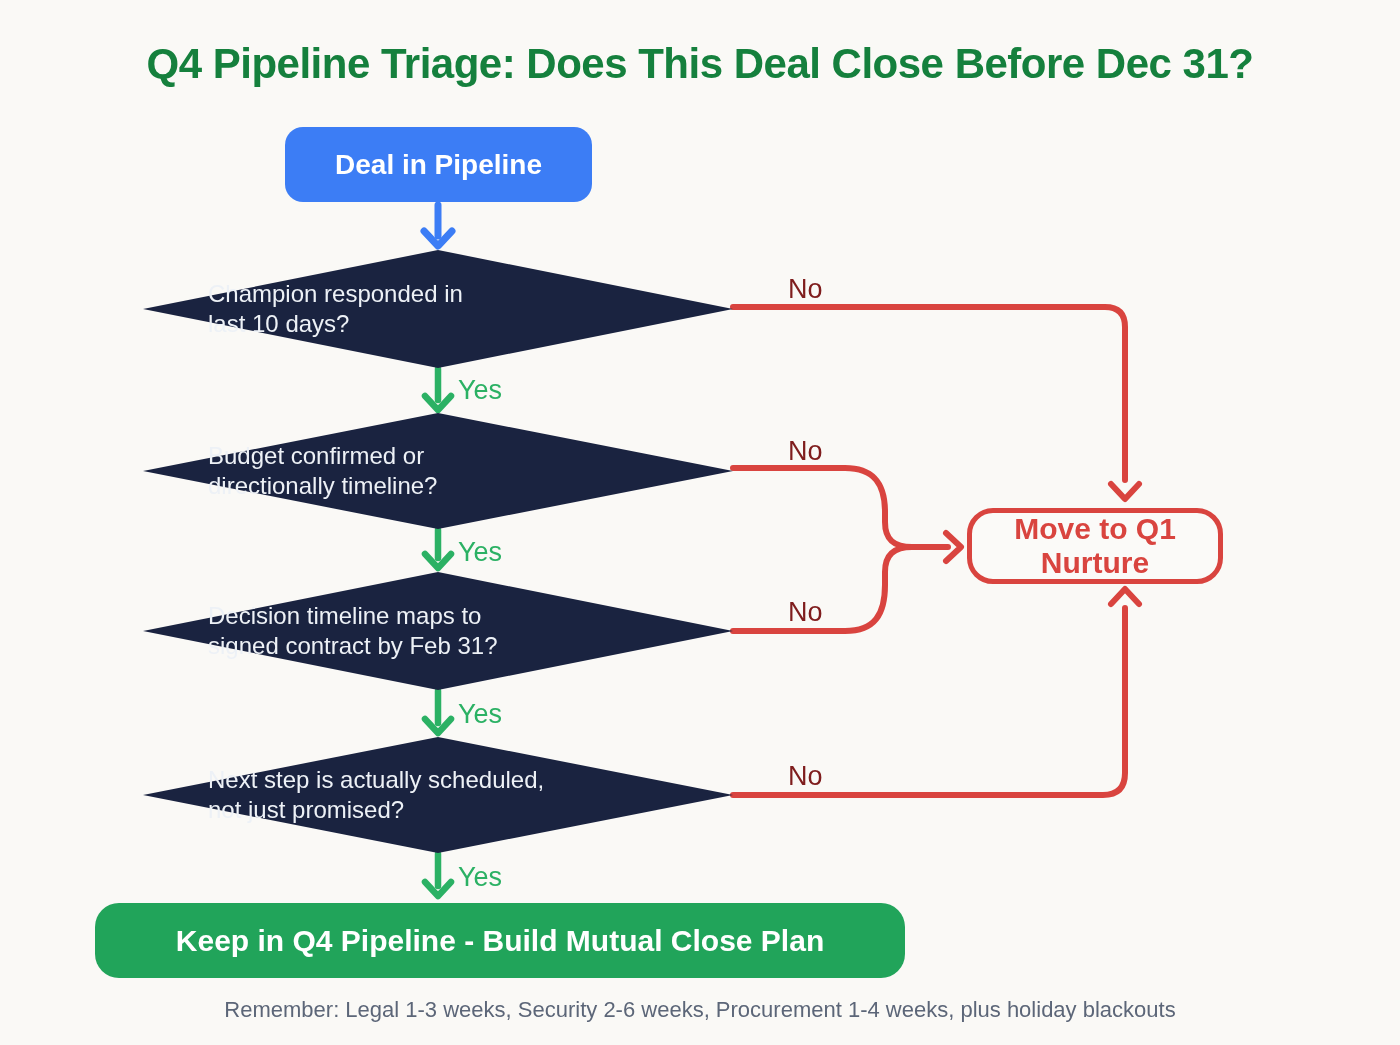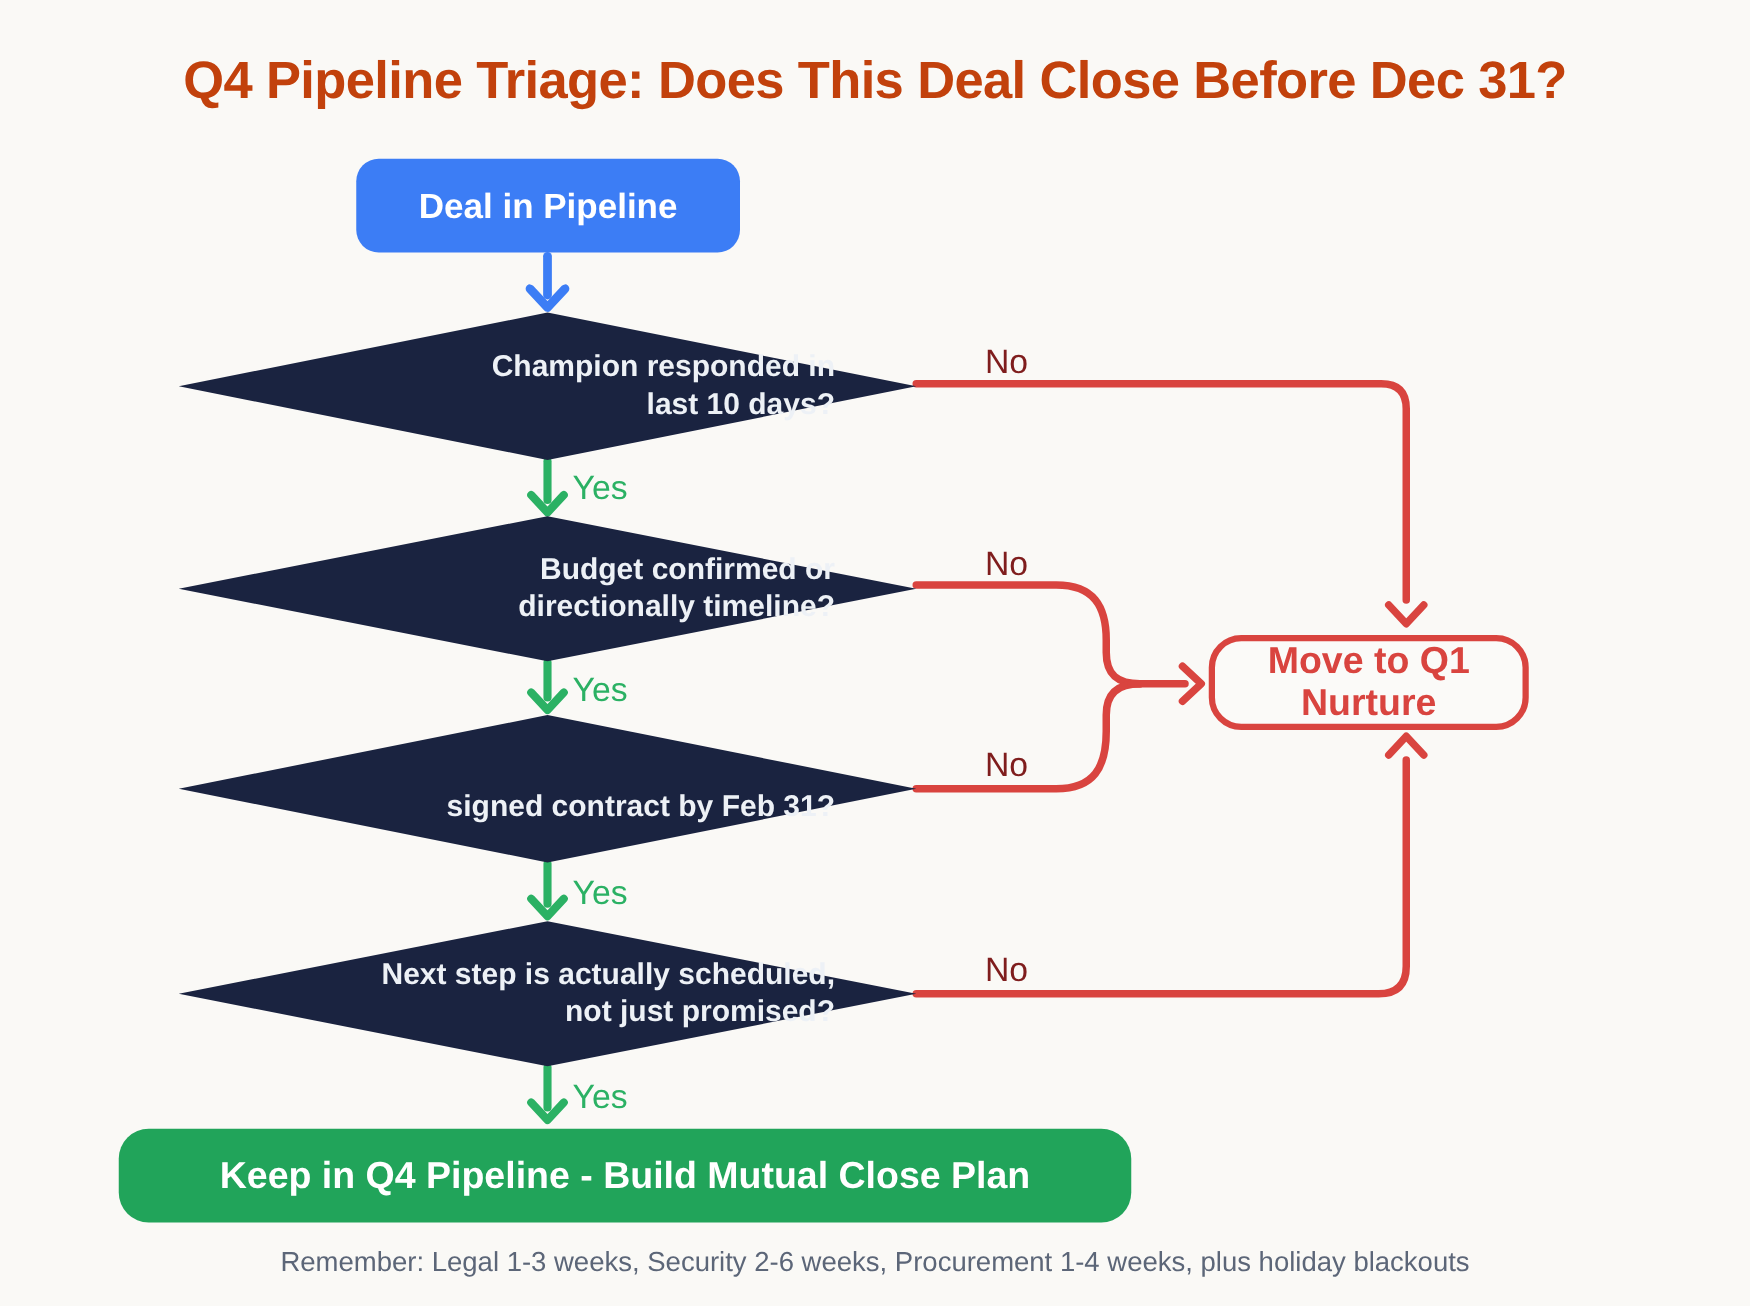--- a/index.html
+++ b/index.html
@@ -17,21 +17,21 @@
   }
   .abs { position: absolute; }
   .title {
     top: 40px;
     left: 0;
     width: 100%;
     text-align: center;
     font-size: 42px;
     font-weight: 800;
     letter-spacing: -0.5px;
-    color: #c2410c;
+    color: #15803d;
   }
   .flow-svg {
     position: absolute;
     top: 0;
     left: 0;
     width: 1400px;
     height: 1045px;
   }
   .node {
     display: flex;
@@ -67,22 +67,22 @@
     color: #D9443F;
     font-size: 30px;
     font-weight: 700;
   }
   .decision-text {
     left: 208px;
     width: 460px;
     color: #EDF1F6;
     font-size: 24px;
     line-height: 30px;
-    text-align: right;
-    font-weight: 700;
+    text-align: left;
+    font-weight: 400;
   }
   .d1 { top: 279px; }
   .d2 { top: 441px; }
   .d3 { top: 601px; }
   .d4 { top: 765px; }
   .yes-label {
     left: 458px;
     color: #2BB164;
     font-size: 27px;
     font-weight: 500;
@@ -179,21 +179,21 @@
 
   <div class="abs decision-text d1">
     <span>Champion responded in</span><br>
     <span>last 10 days?</span>
   </div>
   <div class="abs decision-text d2">
     <span>Budget confirmed or</span><br>
     <span>directionally timeline?</span>
   </div>
   <div class="abs decision-text d3">
-    <br>
+    <span>Decision timeline maps to</span><br>
     <span>signed contract by Feb 31?</span>
   </div>
   <div class="abs decision-text d4">
     <span>Next step is actually scheduled,</span><br>
     <span>not just promised?</span>
   </div>
 
   <div class="abs node nurture-box">
     <span>Move to Q1 Nurture</span>
   </div>

